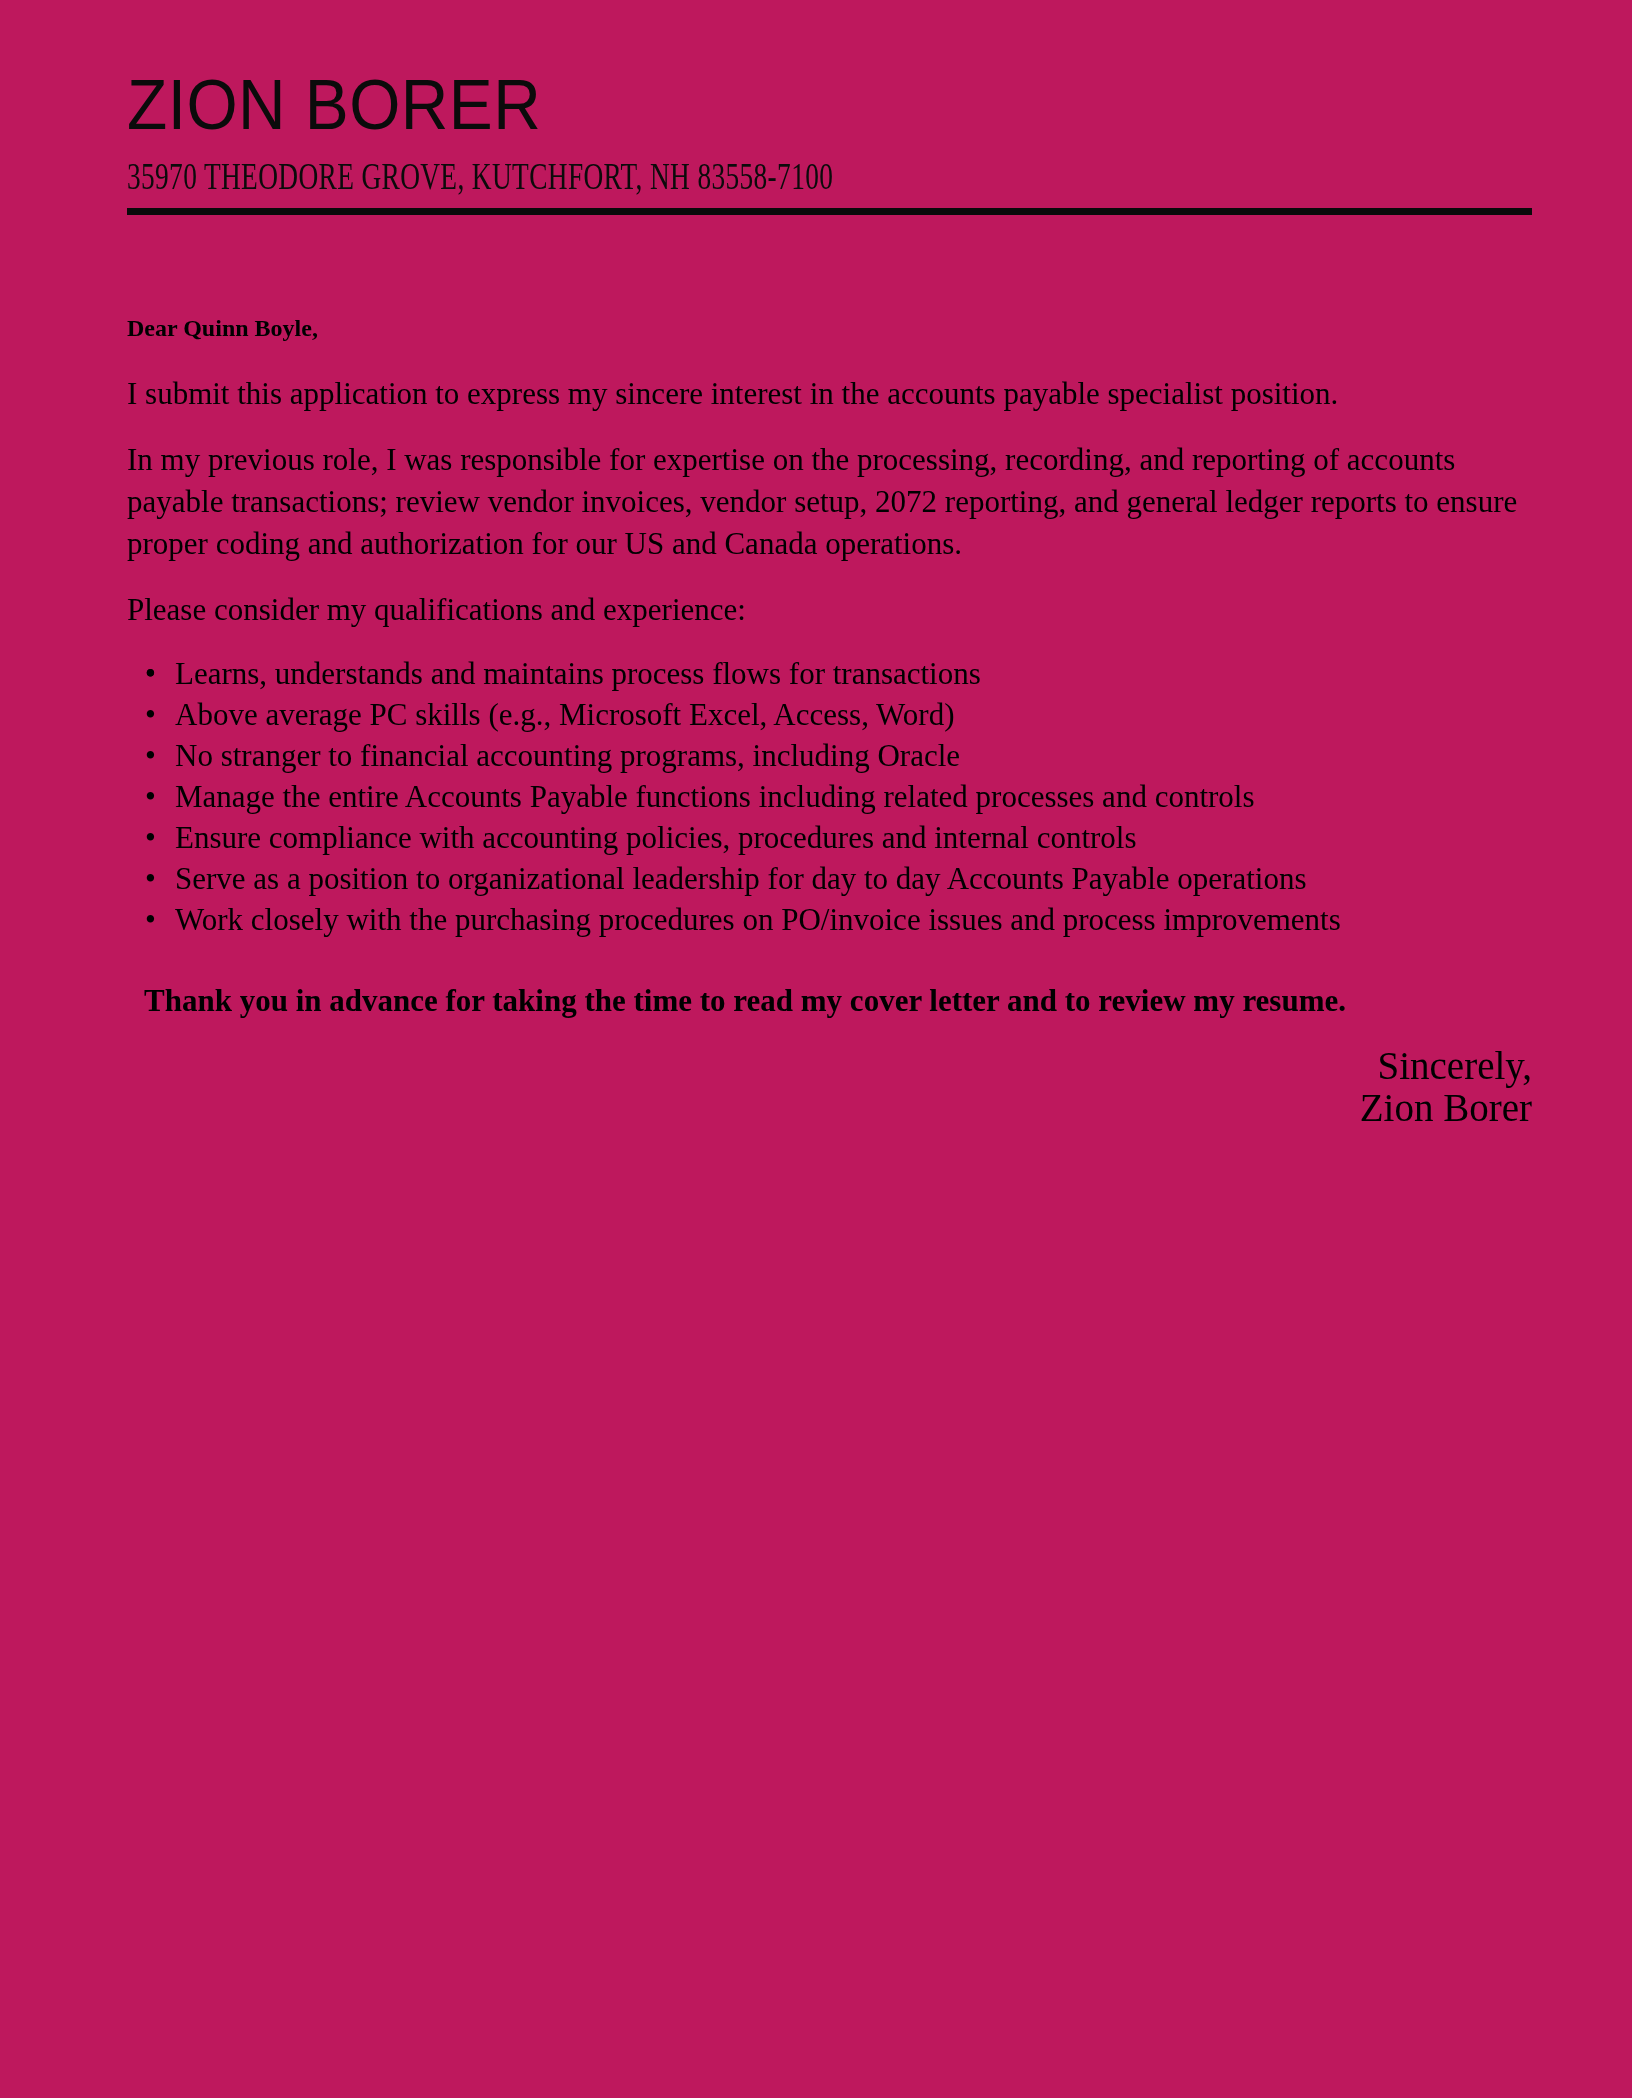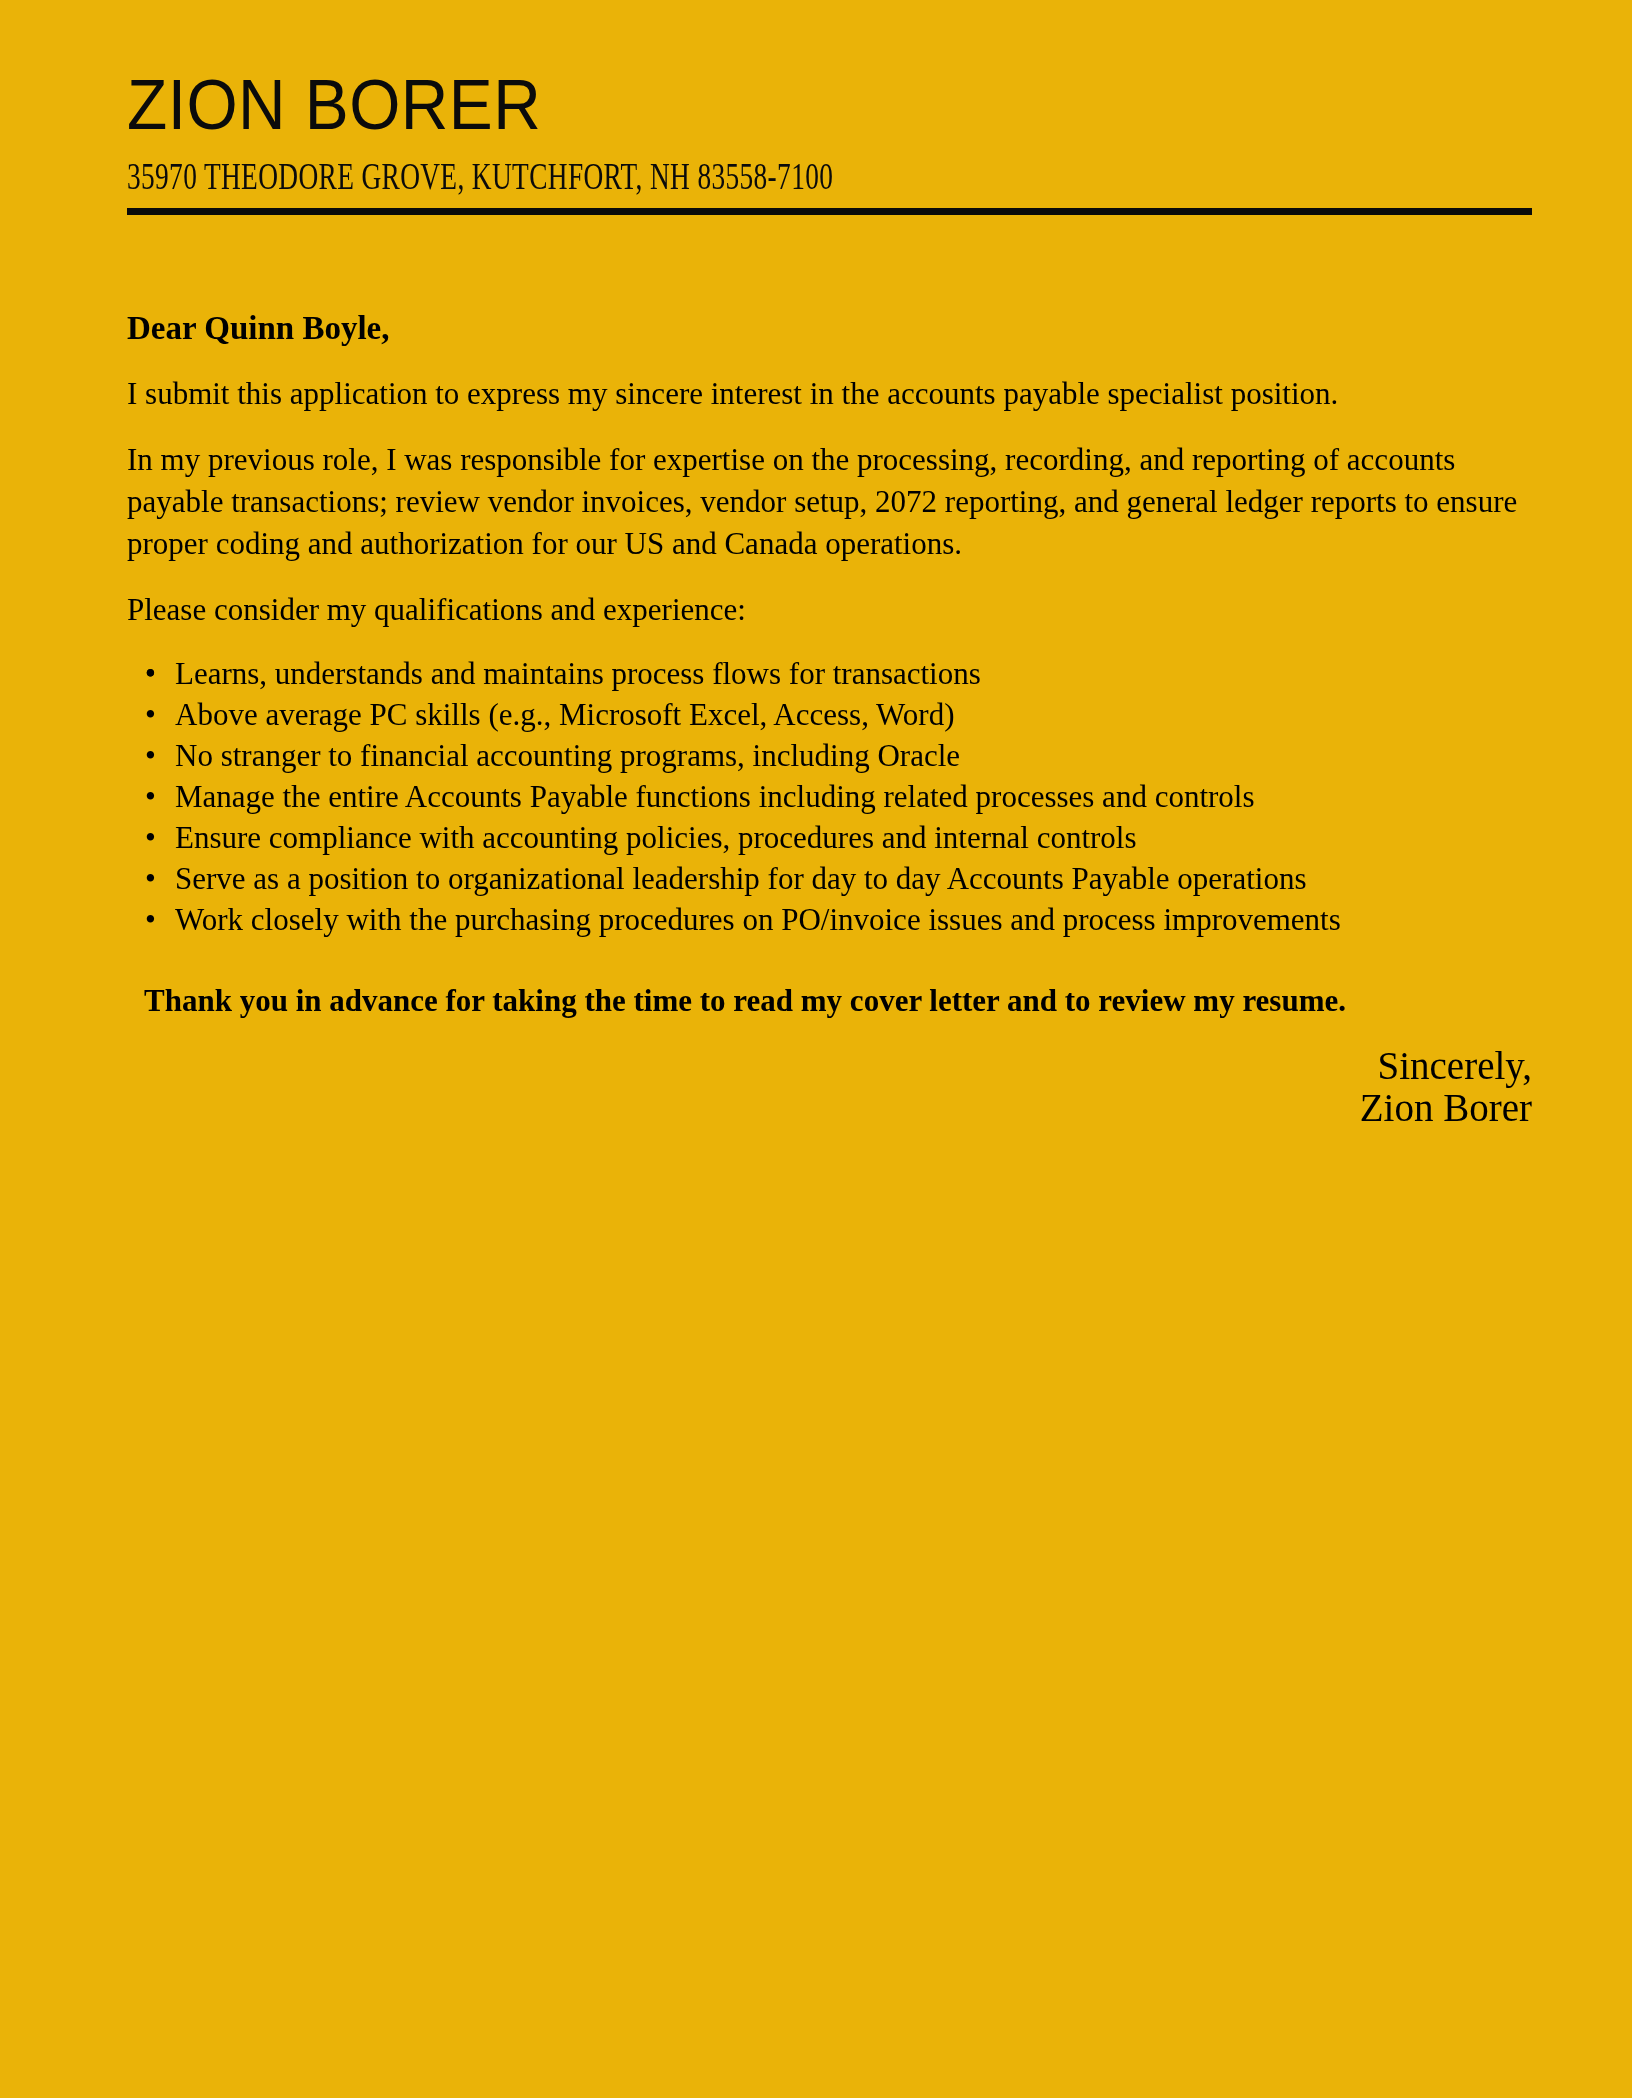--- a/index.html
+++ b/index.html
@@ -12,21 +12,21 @@
     height: 2098px;
     color: #000000;
     font-family: "Liberation Serif", serif;
     overflow: hidden;
   }
   .page {
     box-sizing: border-box;
     width: 1632px;
     height: 2098px;
     padding: 70px 100px 0 127px;
-    background: #eab308;
+    background: #be185d;
   }
   
   .name {
     font-family: "Liberation Sans", sans-serif;
     font-weight: 400;
     font-size: 70px;
     line-height: 70px;
     letter-spacing: 0.5px;
     white-space: nowrap;
     transform: scaleX(0.94);
@@ -46,21 +46,21 @@
   .rule {
     margin-top: 10px;
     width: 100%;
     height: 7px;
     background: #0a0a0a;
   }
   
   .greeting {
     margin: 92px 0 0 0;
     font-weight: bold;
-    font-size: 33px;
+    font-size: 24px;
     line-height: 42px;
   }
   .para {
     margin: 24px 0 0 0;
     font-size: 31px;
     line-height: 42px;
   }
   ul.qualifications {
     margin: 22px 0 0 0;
     padding: 0;

